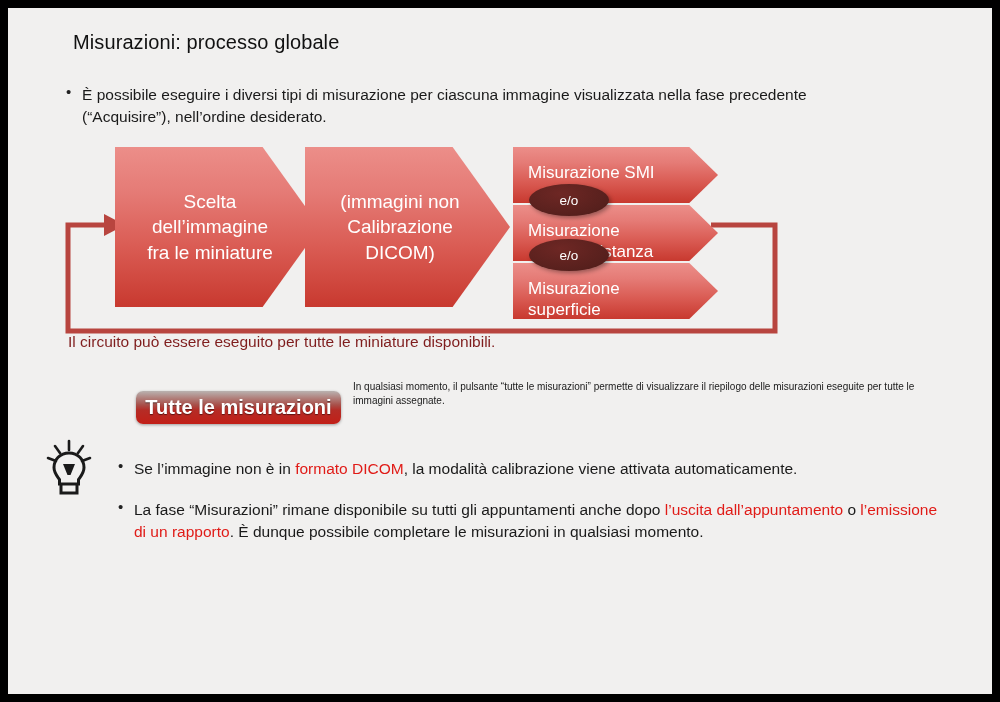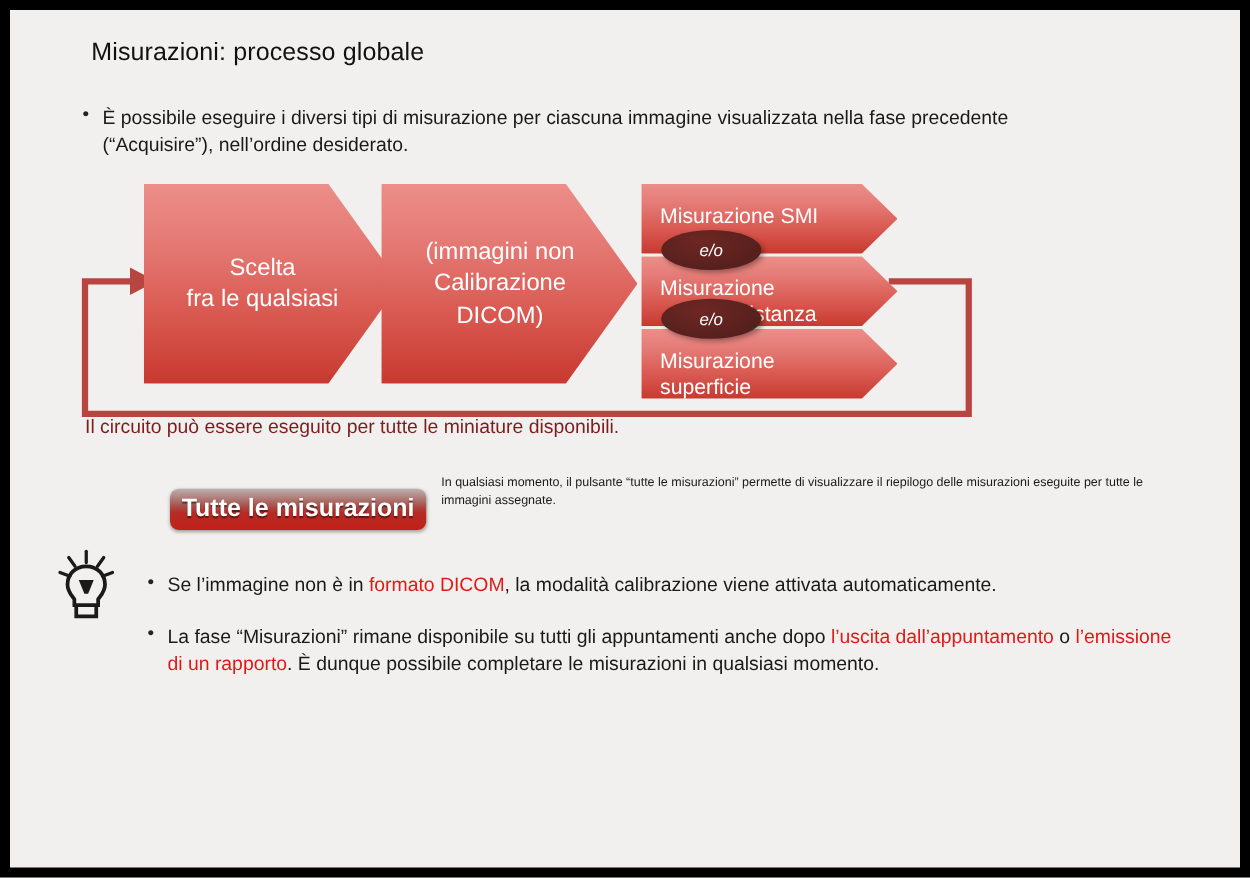--- a/index.html
+++ b/index.html
@@ -79,21 +79,20 @@
   #chev5{left:505px; top:255px;}
 
   .eo{
     position:absolute;
     width:80px; height:32px;
     border-radius:50%;
     background:radial-gradient(ellipse at 40% 30%, #6e2724 0%, #57201d 70%, #4b1b18 100%);
     color:#fff; font-size:13.5px;
     display:flex; align-items:center; justify-content:center;
     filter:drop-shadow(2px 2px 2px rgba(0,0,0,0.35));
-    font-style:italic;
   }
   #eo1{left:521px; top:176px;}
   #eo2{left:521px; top:231px;}
 
   
   #loop{position:absolute; left:0; top:0;}
 
   
   #allmeas-btn{
     position:absolute; left:128px; top:383px;
@@ -129,21 +128,22 @@
   <svg id="loop" width="984" height="686">
     <g fill="none" stroke="#b8453f" stroke-width="5">
       <path d="M 703,217 L 767,217 L 767,323 L 60,323 L 60,217 L 96,217"></path>
     </g>
     <polygon points="96,206 117,217 96,228" fill="#b8453f"></polygon>
   </svg>
 
   <div class="chev chev-big" id="chev1">
     <div class="lbl">
       <div>Scelta</div>
-      <div>fra le qualsiasi</div>
+      <div>dell’immagine</div>
+      <div>fra le miniature</div>
     </div>
   </div>
 
   <div class="chev chev-big" id="chev2">
     <div class="lbl">
       <div>(immagini non</div>
       <div>Calibrazione</div>
       <div>DICOM)</div>
     </div>
   </div>

